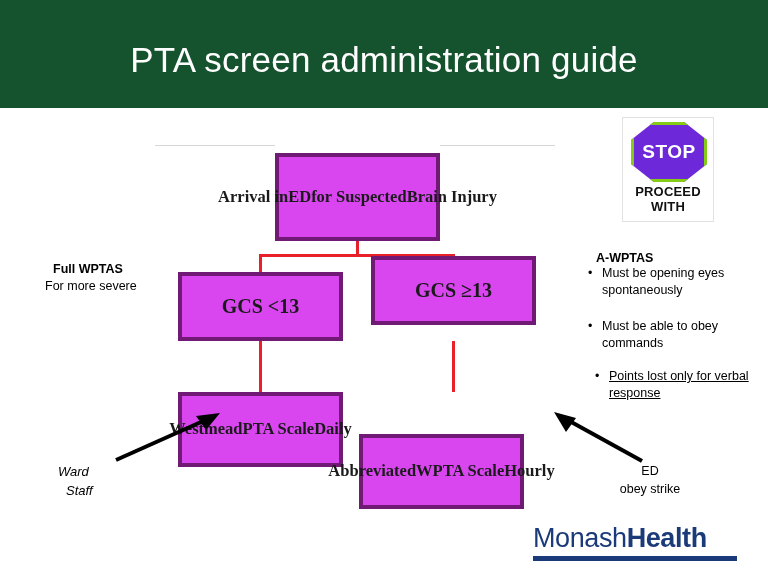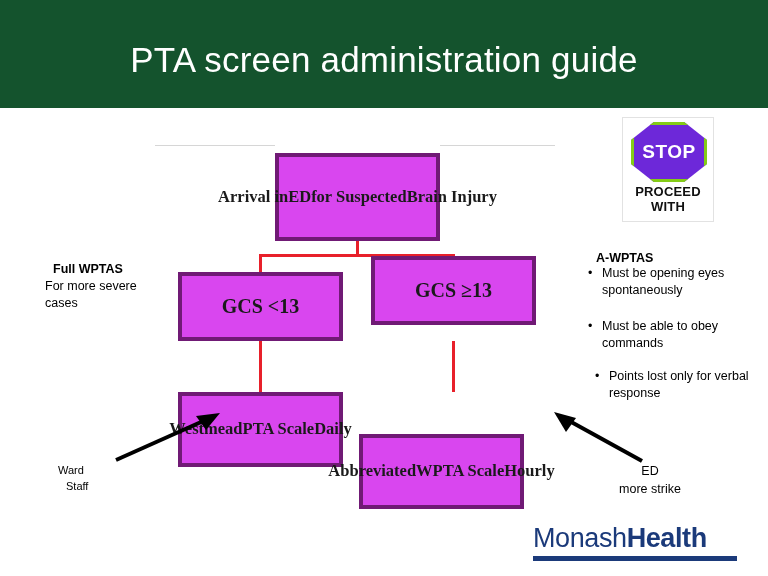--- a/index.html
+++ b/index.html
@@ -140,23 +140,24 @@
     color: #000000;
     line-height: 1.35;
   }
   #left-note .bold { font-weight: bold; margin-left: 8px; }
 
   #ward-staff {
     position: absolute;
     left: 58px;
     top: 463px;
     width: 90px;
-    font-size: 11px;
+    font-size: 13px;
     color: #000000;
     line-height: 1.45;
+    font-style: italic;
   }
   #ward-staff .ln2 { padding-left: 8px; display: block; }
 
   
   #awptas-title {
     position: absolute;
     left: 596px;
     top: 251px;
     font-size: 12.5px;
     font-weight: bold;
@@ -173,21 +174,21 @@
   }
   .bullet-item::before {
     content: "\2022";
     position: absolute;
     left: 0;
     top: 0;
     font-size: 12.5px;
   }
   #bullet-1 { left: 588px; top: 265px; }
   #bullet-2 { left: 588px; top: 318px; }
-  #bullet-3 { left: 595px; top: 368px; width: 160px; }
+  #bullet-3 { left: 595px; top: 368px; width: 160px; text-decoration: underline; }
 
   #ed-note {
     position: absolute;
     left: 560px;
     top: 462px;
     width: 180px;
     text-align: center;
     font-size: 12.5px;
     color: #000000;
     line-height: 1.45;
@@ -321,21 +322,20 @@
   <div class="node" id="node-abbrev">
     <span class="ln">Abbreviated</span>
     <span class="ln">WPTA Scale</span>
     <span class="ln">Hourly</span>
   </div>
 </div>
 
 <div id="left-note">
   <div class="bold">Full WPTAS</div>
   <div>For more severe</div>
-  <div>cases</div>
 </div>
 
 <div id="ward-staff">
   <span>Ward</span>
   <span class="ln2">Staff</span>
 </div>
 
 <svg id="arrow-left" width="120" height="60" style="left:110px; top:408px;">
   <line x1="6" y1="52" x2="100" y2="10" stroke="#000000" stroke-width="4"></line>
   <polygon points="110,5 86,8 96,22" fill="#000000"></polygon>
@@ -347,21 +347,21 @@
 </svg>
 
 <div id="awptas-title">A-WPTAS</div>
 
 <div class="bullet-item" id="bullet-1">Must be opening eyes spontaneously</div>
 <div class="bullet-item" id="bullet-2">Must be able to obey commands</div>
 <div class="bullet-item" id="bullet-3">Points lost only for verbal response</div>
 
 <div id="ed-note">
   <span class="bold-line">ED</span>
-  <span class="bold-line">more strike</span>
+  <span class="bold-line">obey strike</span>
 </div>
 
 <div id="stop-sign">
   <div id="stop-octagon-wrap">
     <div id="stop-octagon">
       <span id="stop-text">STOP</span>
     </div>
   </div>
   <div id="proceed-text">PROCEED WITH</div>
 </div>

